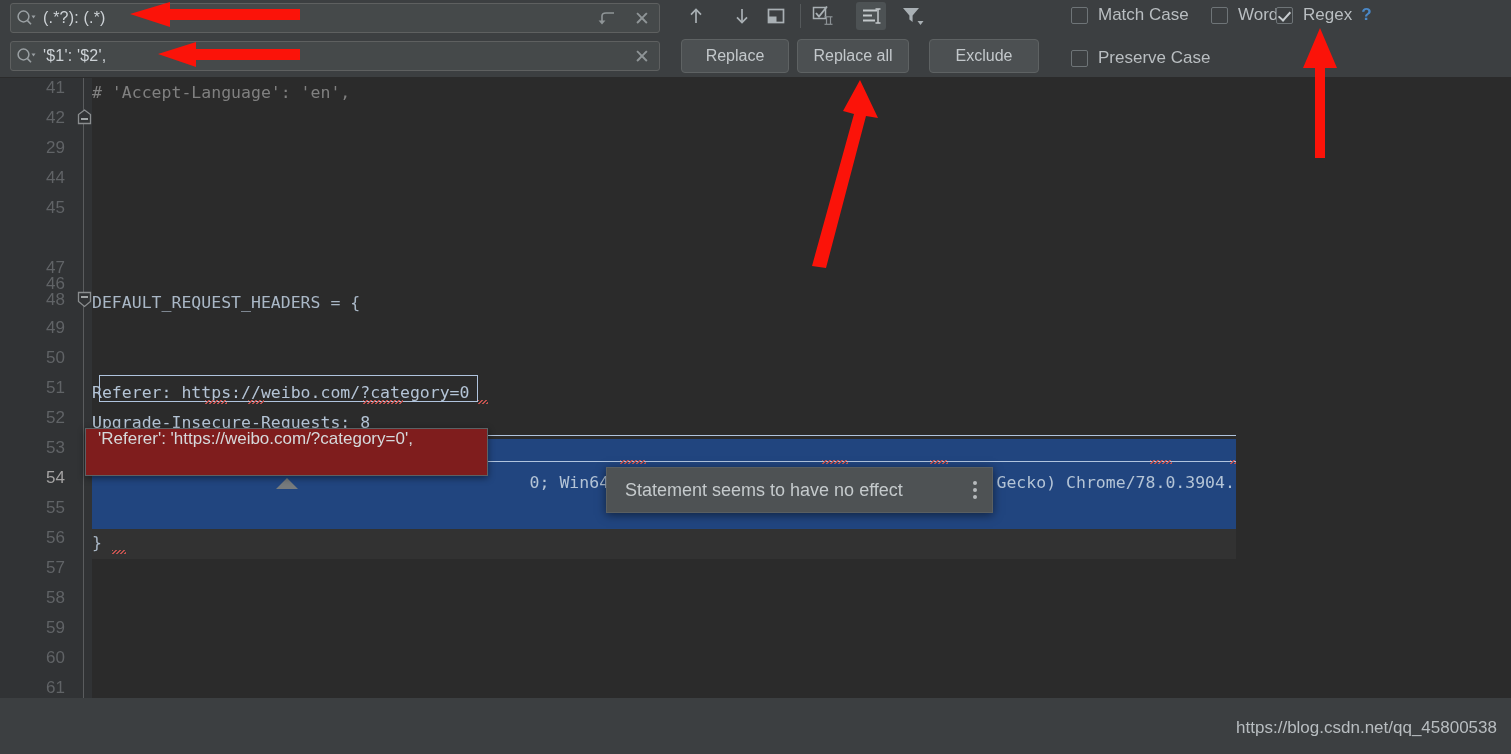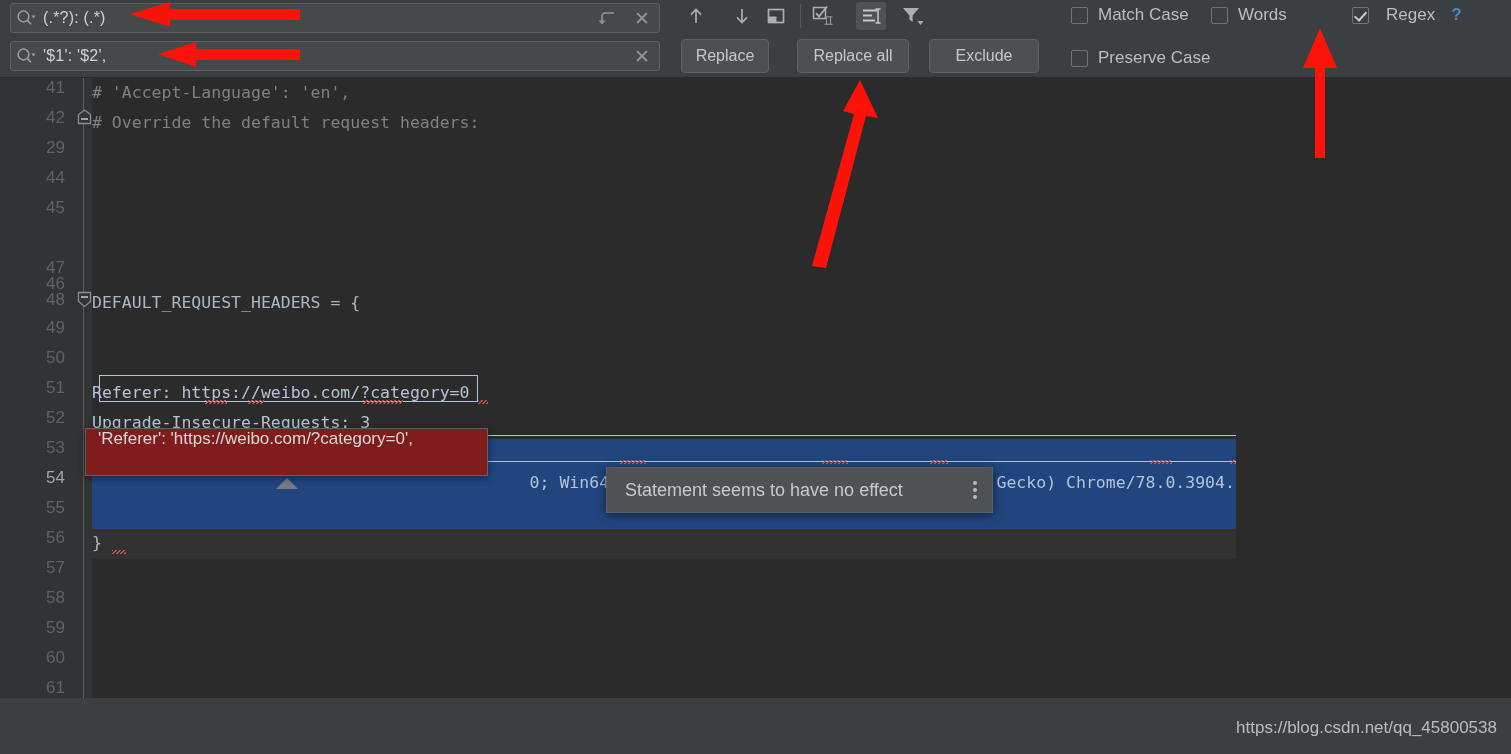--- a/index.html
+++ b/index.html
@@ -296,39 +296,39 @@
       </svg>
     </div>
 
     <div class="tbtn" style="left:898px;">
       <svg width="24" height="22" viewBox="0 0 24 22">
         <polygon points="2,3 18,3 11.6,10.5 11.6,17 8.4,14.5 8.4,10.5" fill="#a9b0b4"></polygon>
         <polygon points="16.5,16 22.5,16 19.5,20" fill="#a9b0b4"></polygon>
       </svg>
     </div>
 
-    <div class="btn" style="left:681px; top:39px; width:88px;">
+    <div class="btn" style="left:681px; top:39px; width:108px;">
       <span>Replace</span>
     </div>
     <div class="btn" style="left:797px; top:39px; width:112px;">
       <span>Replace all</span>
     </div>
     <div class="btn" style="left:929px; top:39px; width:110px;">
       <span>Exclude</span>
     </div>
 
     <div class="cbrow" style="left:1071px; top:5px;">
       <span class="cbox"></span>
       <span class="cblabel">Match Case</span>
     </div>
     <div class="cbrow" style="left:1211px; top:5px;">
       <span class="cbox"></span>
       <span class="cblabel">Words</span>
     </div>
-    <div class="cbrow" style="left:1352px; top:5px;gap:7px;">
+    <div class="cbrow" style="left:1276px; top:5px;">
       <span class="cbox checked"></span>
       <span class="cblabel">Regex</span>
       <span class="qmark">?</span>
     </div>
     <div class="cbrow" style="left:1071px; top:48px;">
       <span class="cbox"></span>
       <span class="cblabel">Preserve Case</span>
     </div>
   </div>
 
@@ -373,24 +373,23 @@
         <line x1="4" y1="10" x2="11" y2="10" stroke="#bfc3c5" stroke-width="1.6"></line>
       </svg>
       <svg style="position:absolute;left:2px;top:212px;" width="15" height="18" viewBox="0 0 15 18">
         <path d="M1.5 2.5 L13.5 2.5 L13.5 11.5 L7.5 16.5 L1.5 11.5 Z" fill="#313335" stroke="#8a8d8f" stroke-width="1.3"></path>
         <line x1="4" y1="7" x2="11" y2="7" stroke="#bfc3c5" stroke-width="1.6"></line>
       </svg>
     </div>
 
     <div class="codearea">
       <div class="cline cmt" style="top:0px;"># 'Accept-Language': 'en',</div>
-      <div class="cline cmt" style="top:30px;"># Override the default request headers:</div>
       <div class="cline ident" style="top:210px;">DEFAULT_REQUEST_HEADERS = {</div>
       <div class="cline strtxt" style="top:300px; color:#b4c4d6;">Referer: https://weibo.com/?category=0</div>
-      <div class="cline strtxt" style="top:330px; color:#b4c4d6;">Upgrade-Insecure-Requests: 3</div>
+      <div class="cline strtxt" style="top:330px; color:#b4c4d6;">Upgrade-Insecure-Requests: 8</div>
       <div class="cline strtxt" style="top:360px; color:#b4c4d6;">User-Agent: Mozilla/5.0 (Windows NT 1</div>
       <div class="cline ident" style="top:450px;">}</div>
     </div>
 
     <div class="cline" style="left:470px; top:360px; color:#b4c4d6;">
       <span>0; Win64; x64) AppleWebKit/537.36 (KHTML, like Gecko) Chrome/78.0.3904.70 Safari/537.36</span>
     </div>
 
     <div class="occurrence-box" style="left:99px; top:297px; width:379px; height:27px;"></div>
     <div class="occurrence-box" style="left:470px; top:357px; width:888px; height:27px;"></div>

